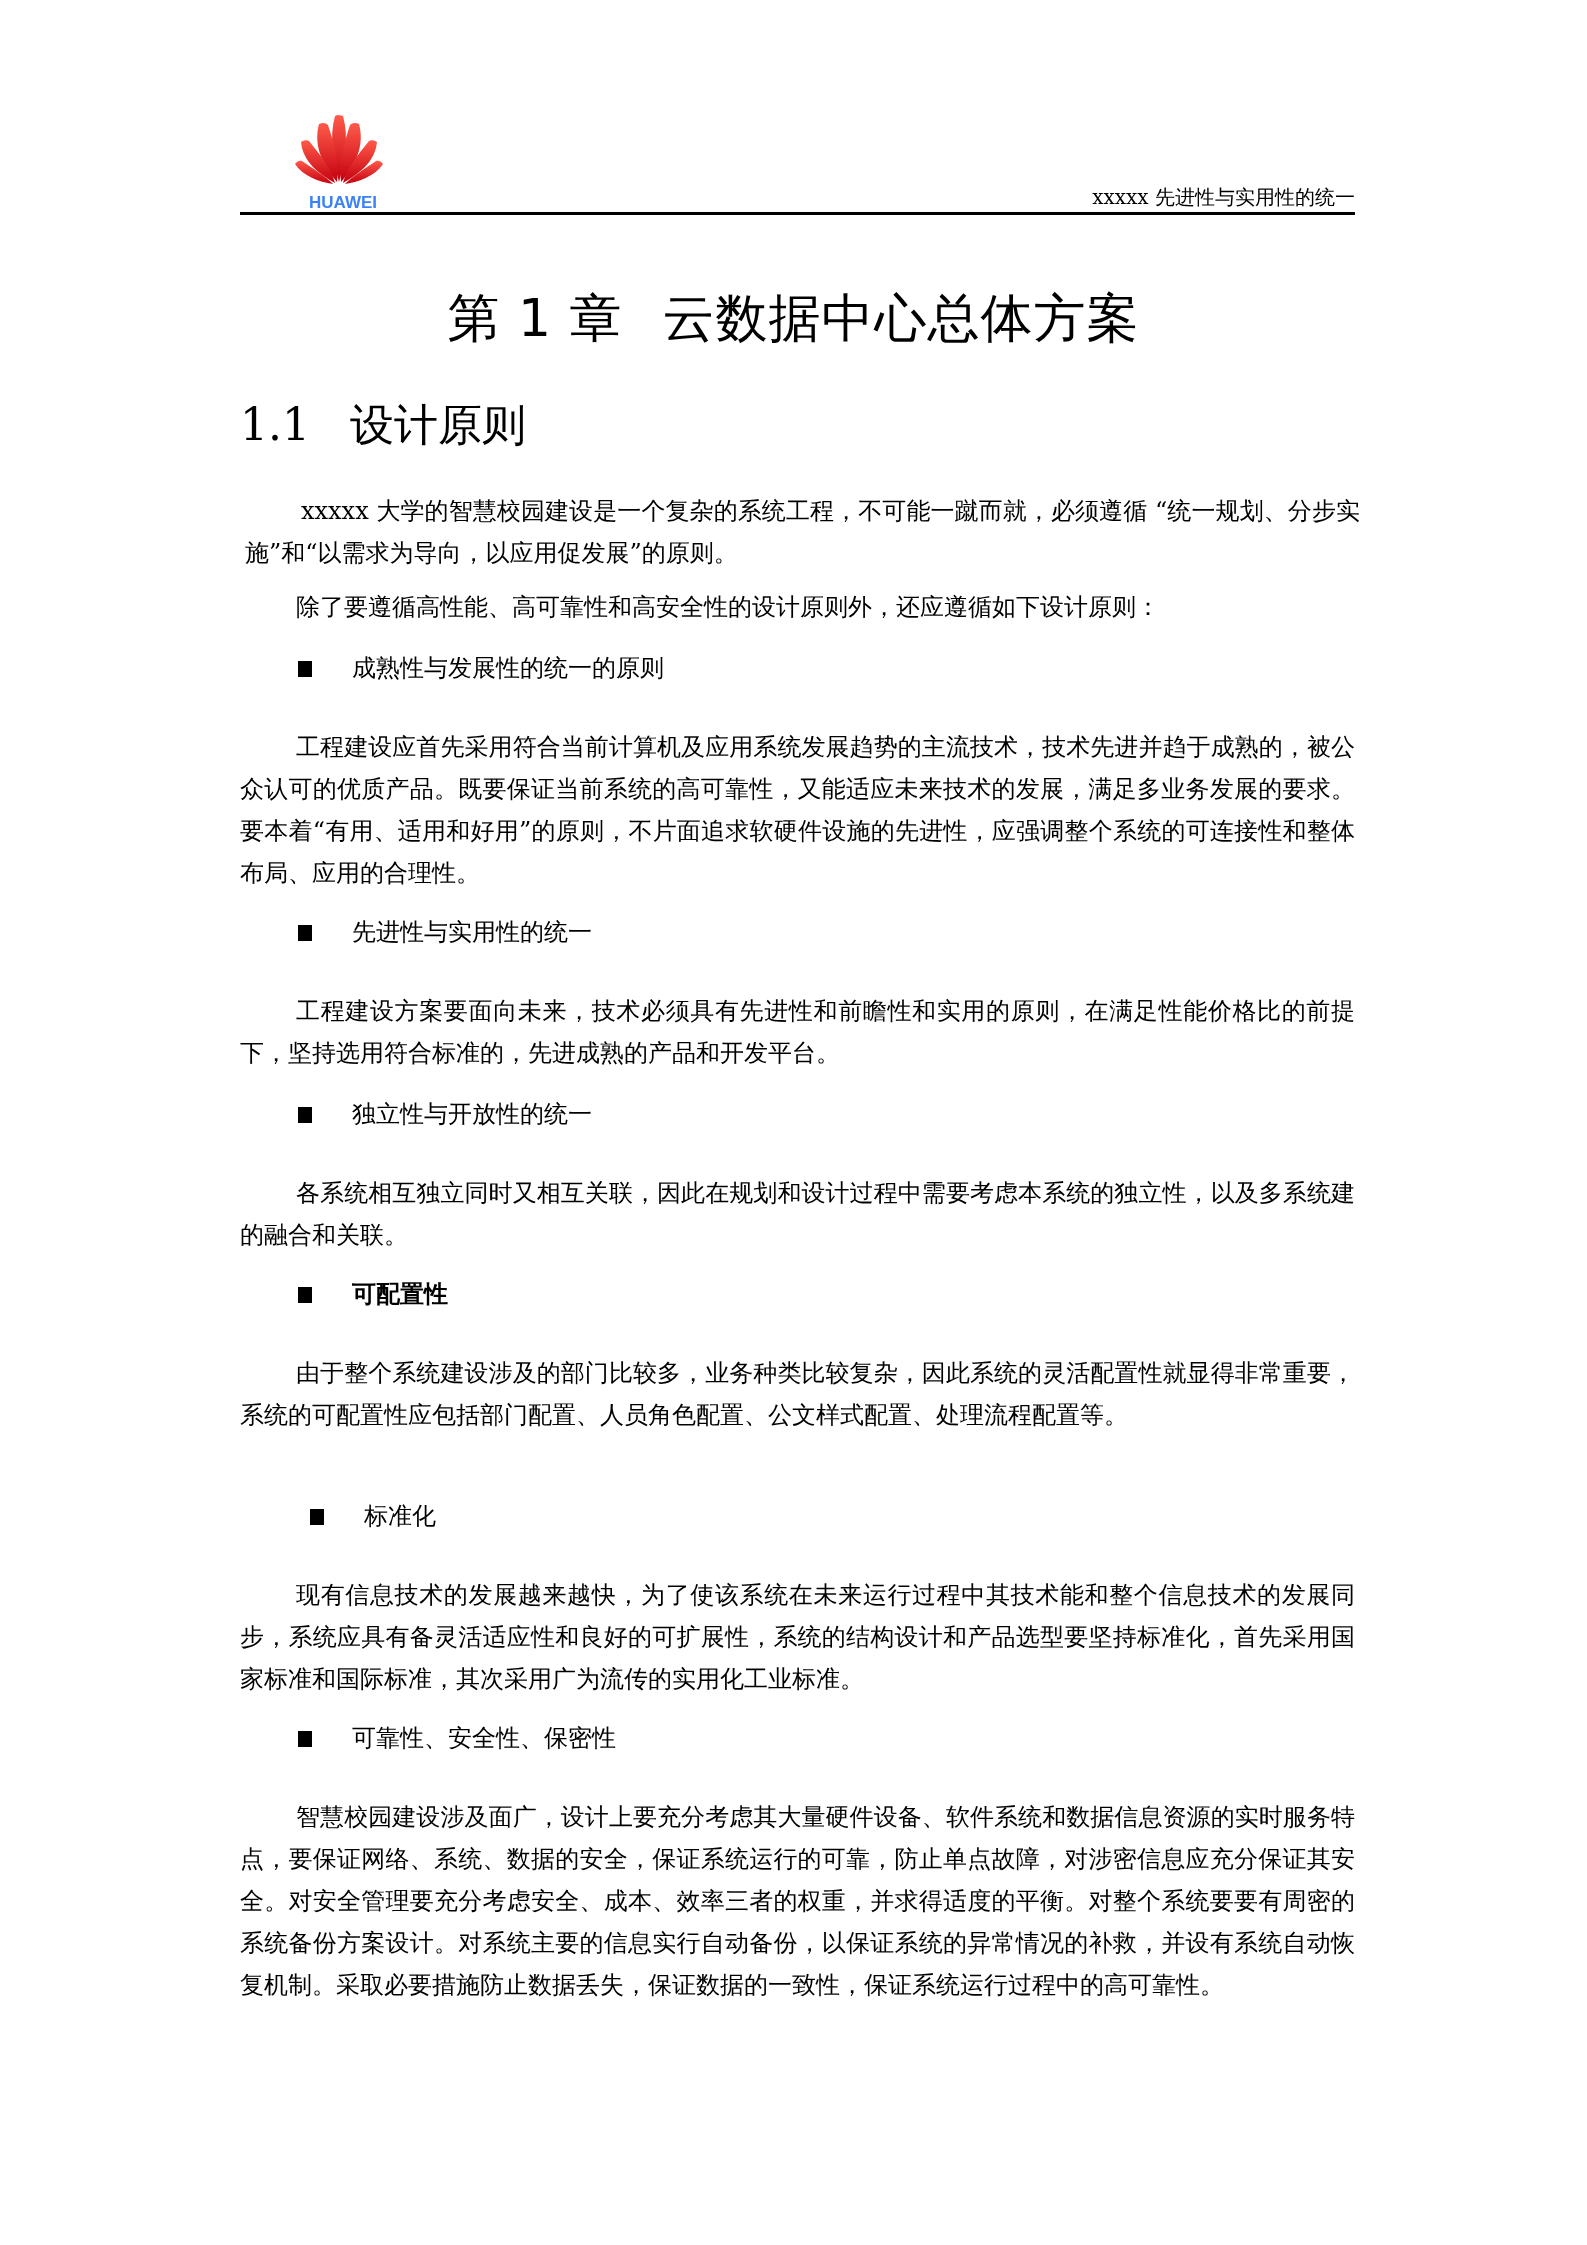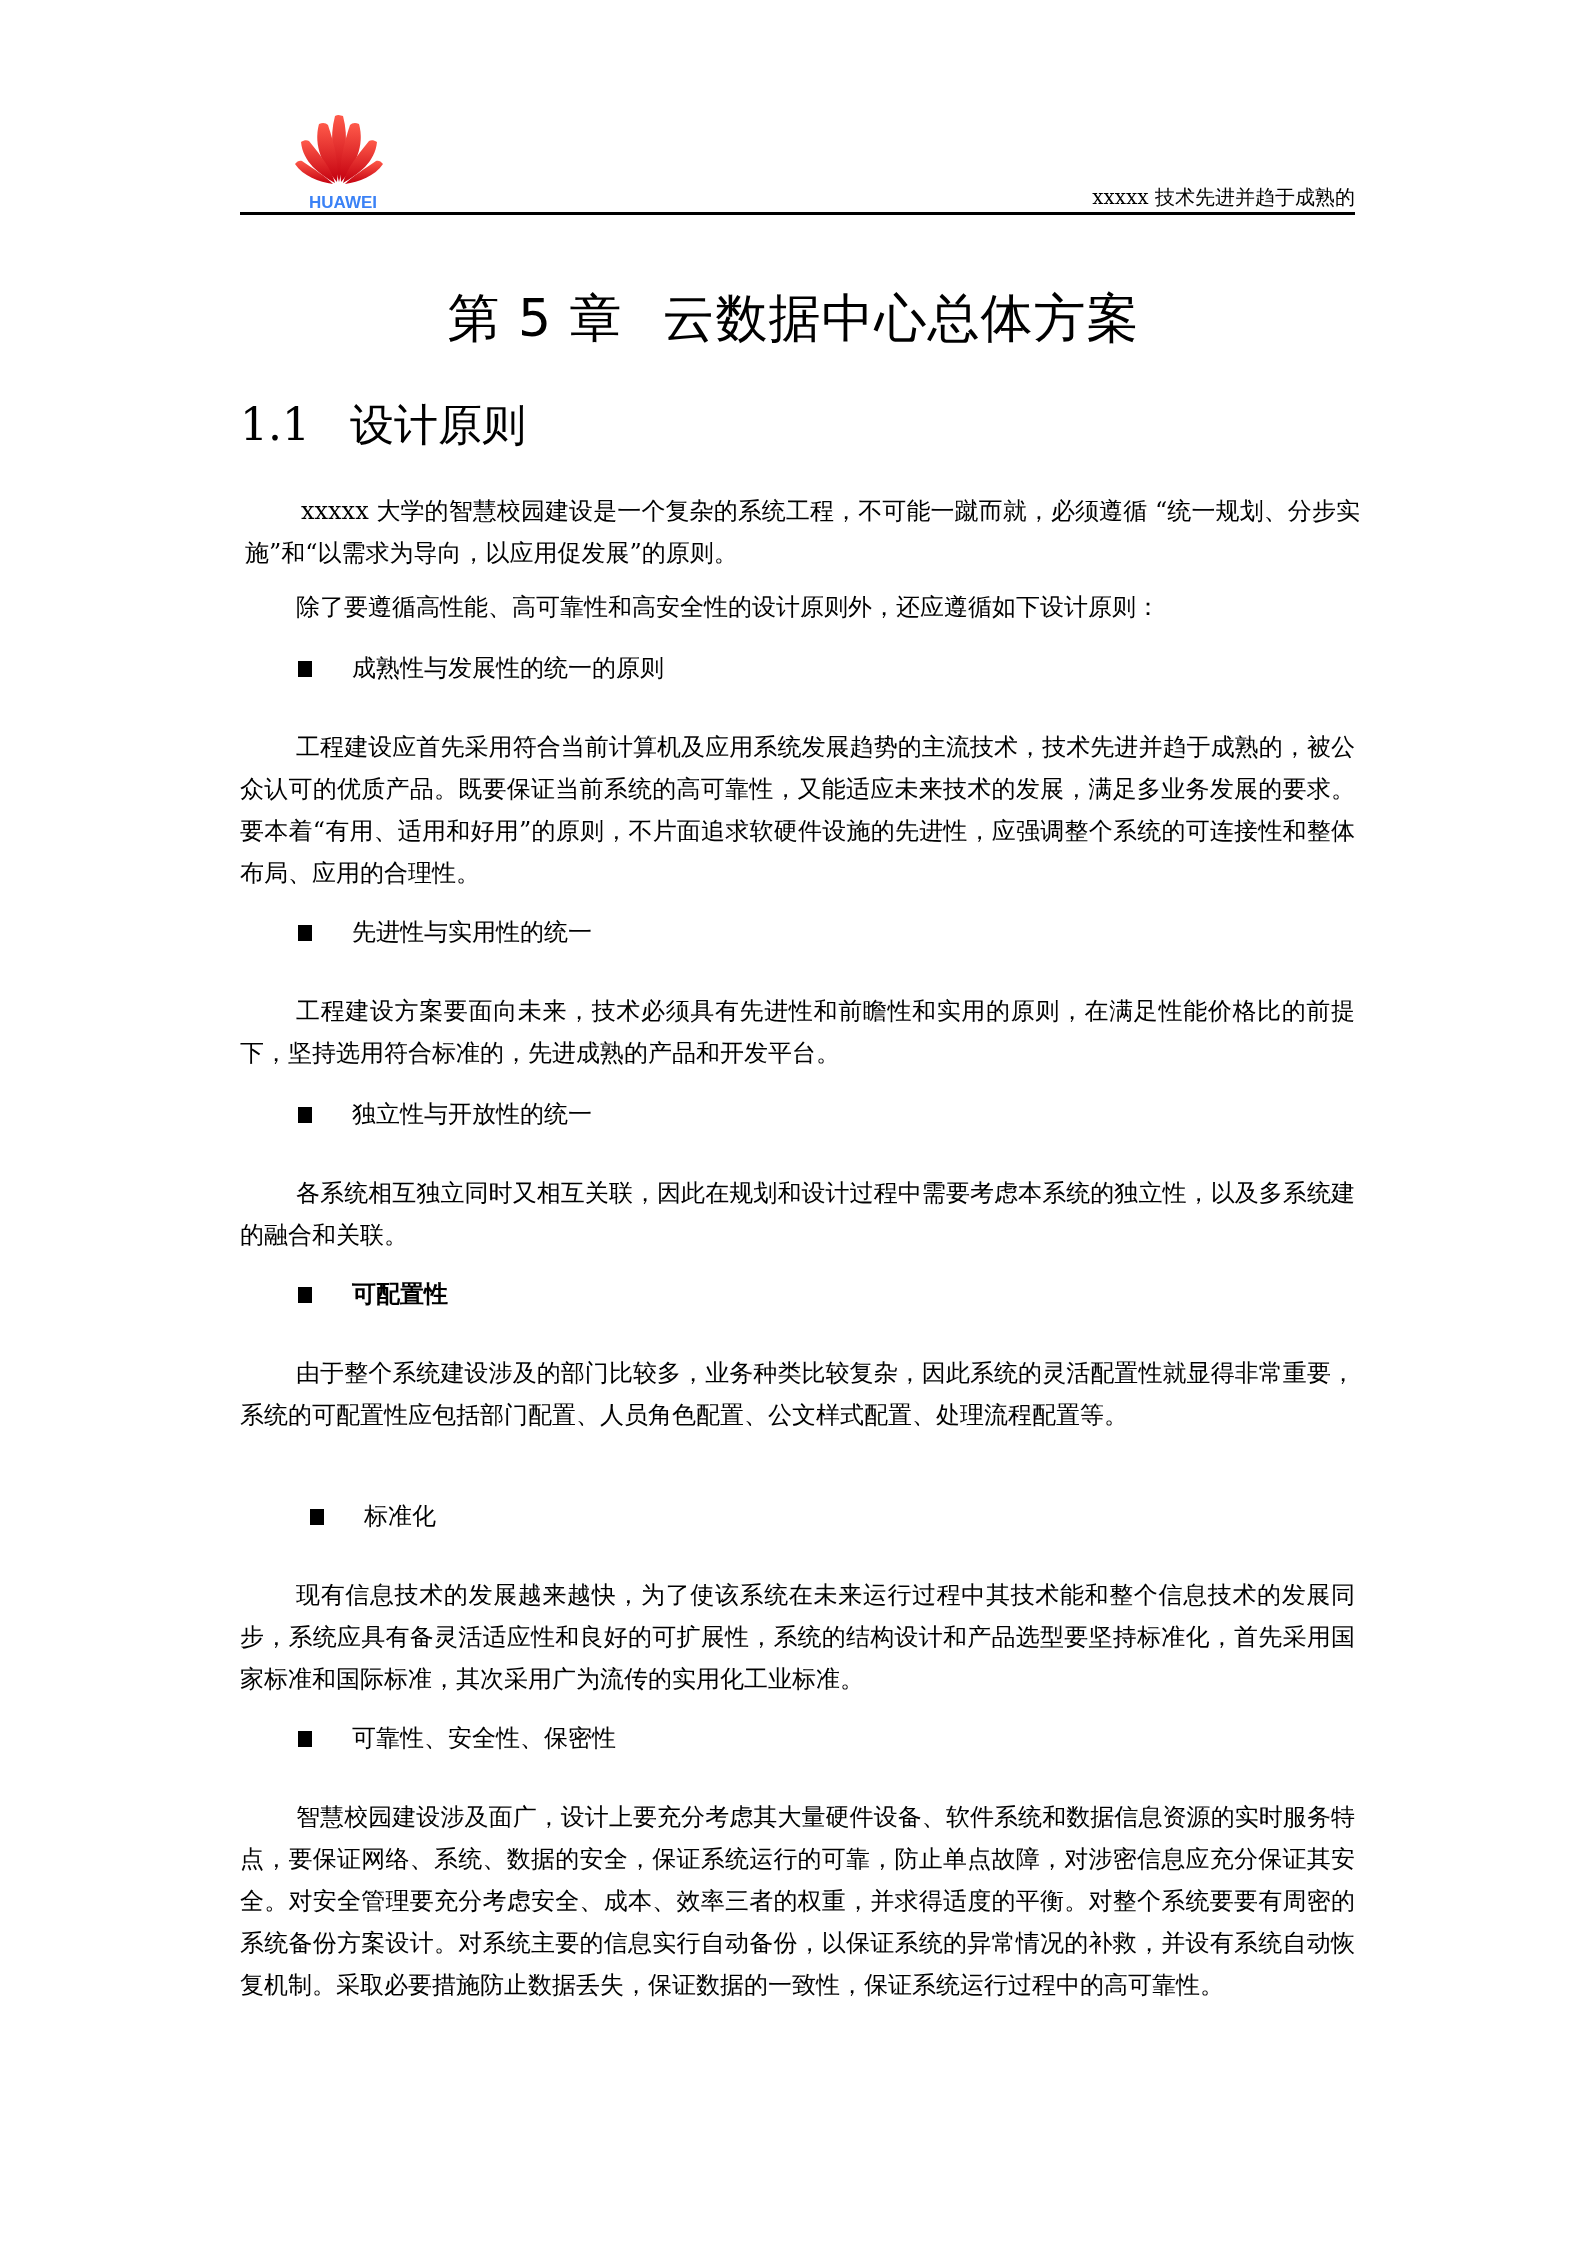--- a/index.html
+++ b/index.html
@@ -63,26 +63,26 @@
           <path d="M44 72 C30 56 20 36 26 14 C30 12 33 13 35 15 C42 36 46 54 44 72 Z"></path>
           <path d="M48 72 C62 56 72 36 66 14 C62 12 59 13 57 15 C50 36 46 54 48 72 Z"></path>
           <path d="M42 73 C26 64 10 52 8 32 C11 30 14 30 16 31 C28 46 38 58 42 73 Z"></path>
           <path d="M50 73 C66 64 82 52 84 32 C81 30 78 30 76 31 C64 46 54 58 50 73 Z"></path>
           <path d="M40 74 C26 72 10 66 2 54 C4 51 7 50 9 51 C22 60 32 66 40 74 Z"></path>
           <path d="M52 74 C66 72 82 66 90 54 C88 51 85 50 83 51 C70 60 60 66 52 74 Z"></path>
         </g>
       </svg>
       <div class="logo-text">HUAWEI</div>
     </div>
-    <div class="header-title">xxxxx 技术先进并趋于成熟的</div>
+    <div class="header-title">xxxxx 先进性与实用性的统一</div>
     <div class="header-rule"></div>
   </div>
 
   <div class="chapter-title">
-    <span class="num">第 5 章</span><span>云数据中心总体方案</span>
+    <span class="num">第 1 章</span><span>云数据中心总体方案</span>
   </div>
 
   <div class="section-title">
     <span class="num">1.1</span><span>设计原则</span>
   </div>
 
   <div class="body-text">
     <p class="para" style="top:485px;margin:5px;">xxxxx 大学的智慧校园建设是一个复杂的系统工程，不可能一蹴而就，必须遵循 “统一规划、分步实施”和“以需求为导向，以应用促发展”的原则。</p>
     <p class="para" style="top:586px;margin:0;">除了要遵循高性能、高可靠性和高安全性的设计原则外，还应遵循如下设计原则：</p>
 

